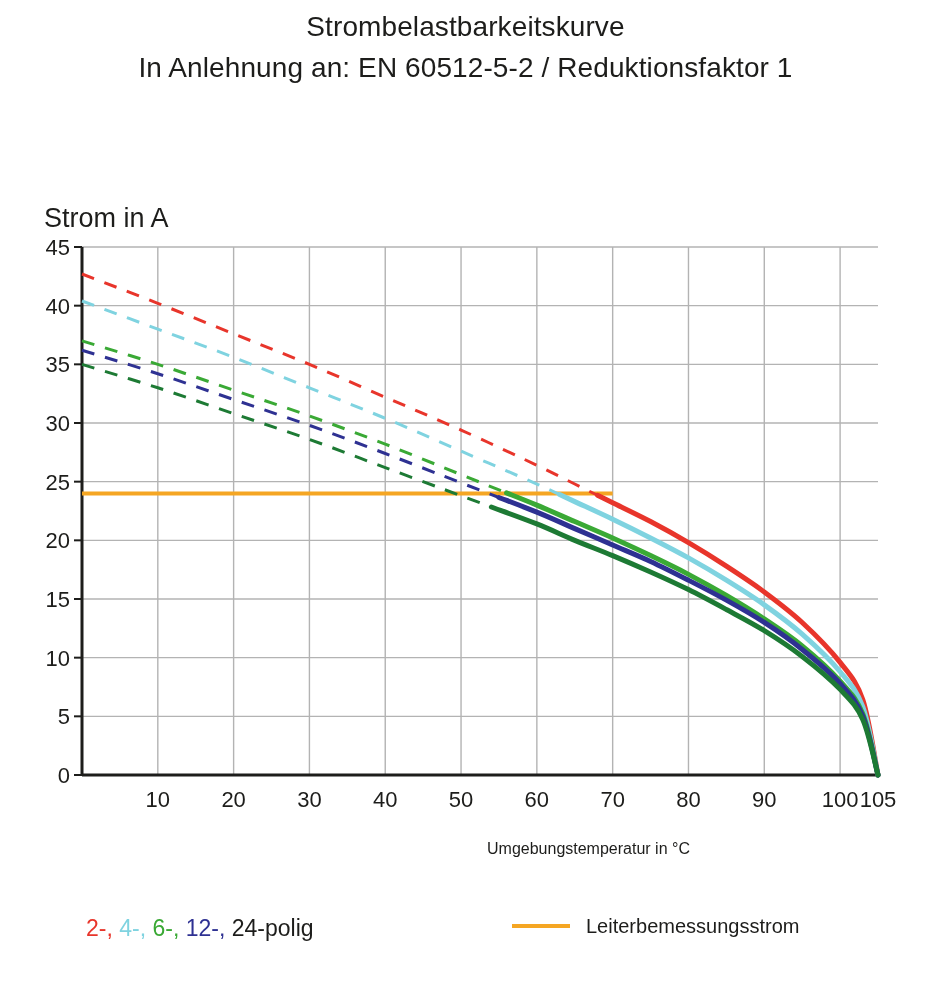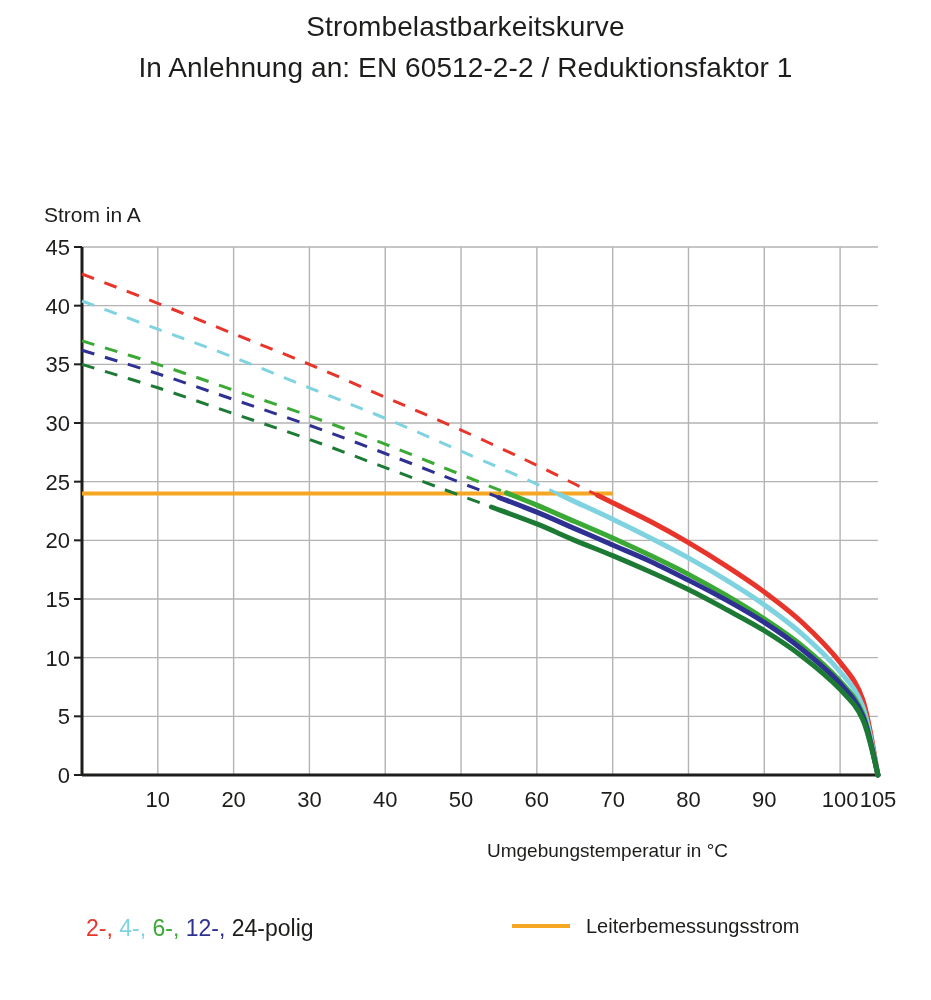--- a/index.html
+++ b/index.html
@@ -43,28 +43,28 @@
     position: absolute;
     top: 185px;
     left: 0;
     width: 931px;
     height: 640px;
   }
   .axis-label-y {
     position: absolute;
     left: 44px;
     top: 18px;
-    font-size: 21px;
+    font-size: 27px;
     color: #1d1d1b;
   }
   .axis-label-x {
     position: absolute;
     left: 487px;
     top: 655px;
-    font-size: 19px;
+    font-size: 16px;
     color: #1d1d1b;
   }
   svg.plot {
     position: absolute;
     left: 0;
     top: 0;
   }
   .legend {
     position: absolute;
     top: 915px;
@@ -104,21 +104,21 @@
     font-family: "Liberation Sans", sans-serif;
   }
 </style>
 </head>
 <body>
 
 <div class="page">
 
   <div class="title-block">
     <div class="title-line">Strombelastbarkeitskurve</div>
-    <div class="title-line">In Anlehnung an: EN 60512-2-2 / Reduktionsfaktor 1</div>
+    <div class="title-line">In Anlehnung an: EN 60512-5-2 / Reduktionsfaktor 1</div>
   </div>
 
   <div class="chart-area">
     <div class="axis-label-y">Strom in A</div>
     <div class="axis-label-x">Umgebungstemperatur in °C</div>
     <svg class="plot" id="plot-svg" width="931" height="640">
         <line x1="157.8095238095238" y1="62" x2="157.8095238095238" y2="590" stroke="#b3b3b3" stroke-width="1.4"></line>
         <line x1="233.61904761904762" y1="62" x2="233.61904761904762" y2="590" stroke="#b3b3b3" stroke-width="1.4"></line>
         <line x1="309.42857142857144" y1="62" x2="309.42857142857144" y2="590" stroke="#b3b3b3" stroke-width="1.4"></line>
         <line x1="385.23809523809524" y1="62" x2="385.23809523809524" y2="590" stroke="#b3b3b3" stroke-width="1.4"></line>

